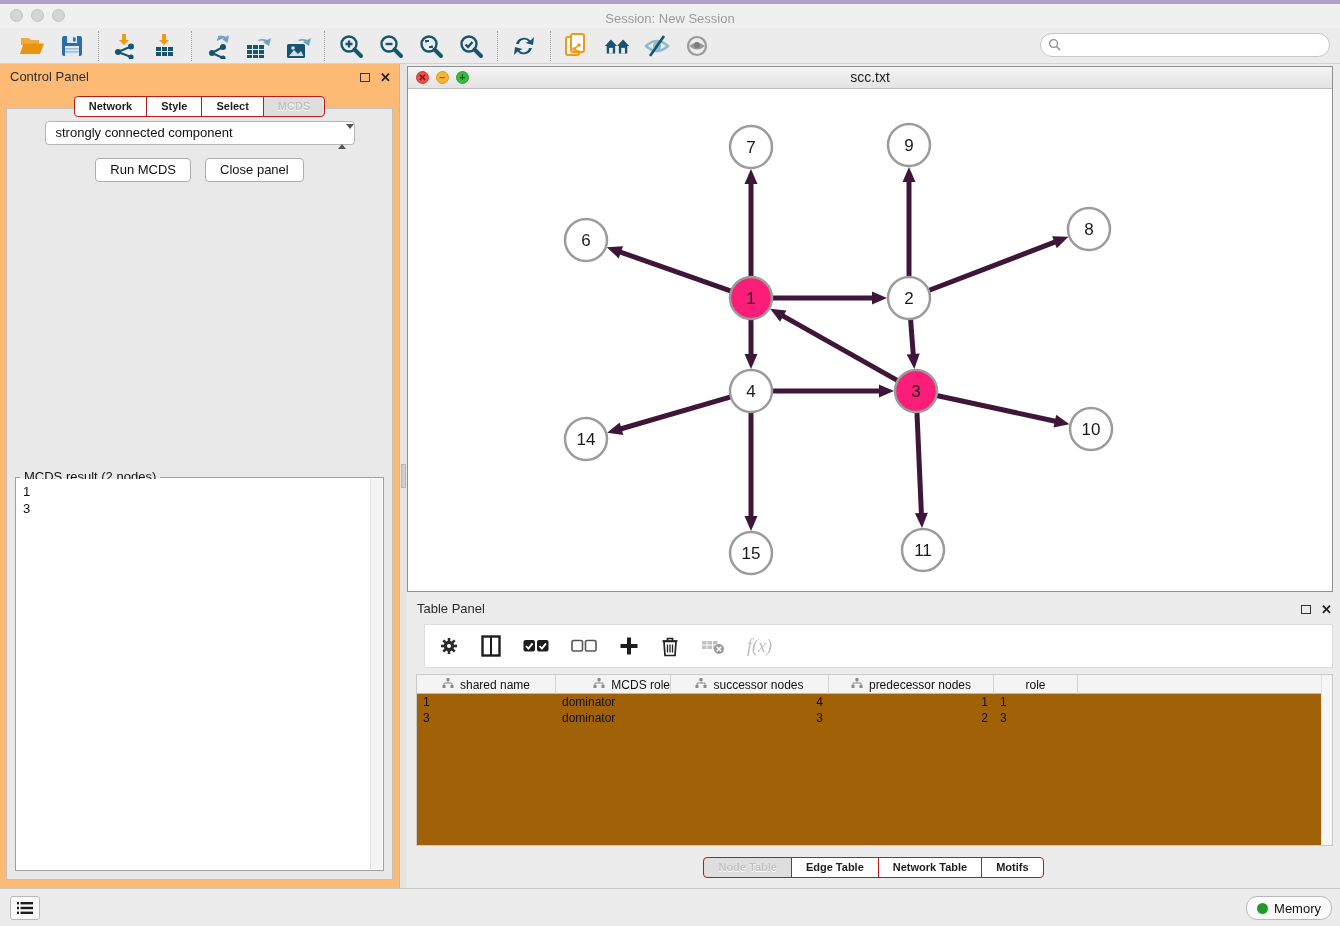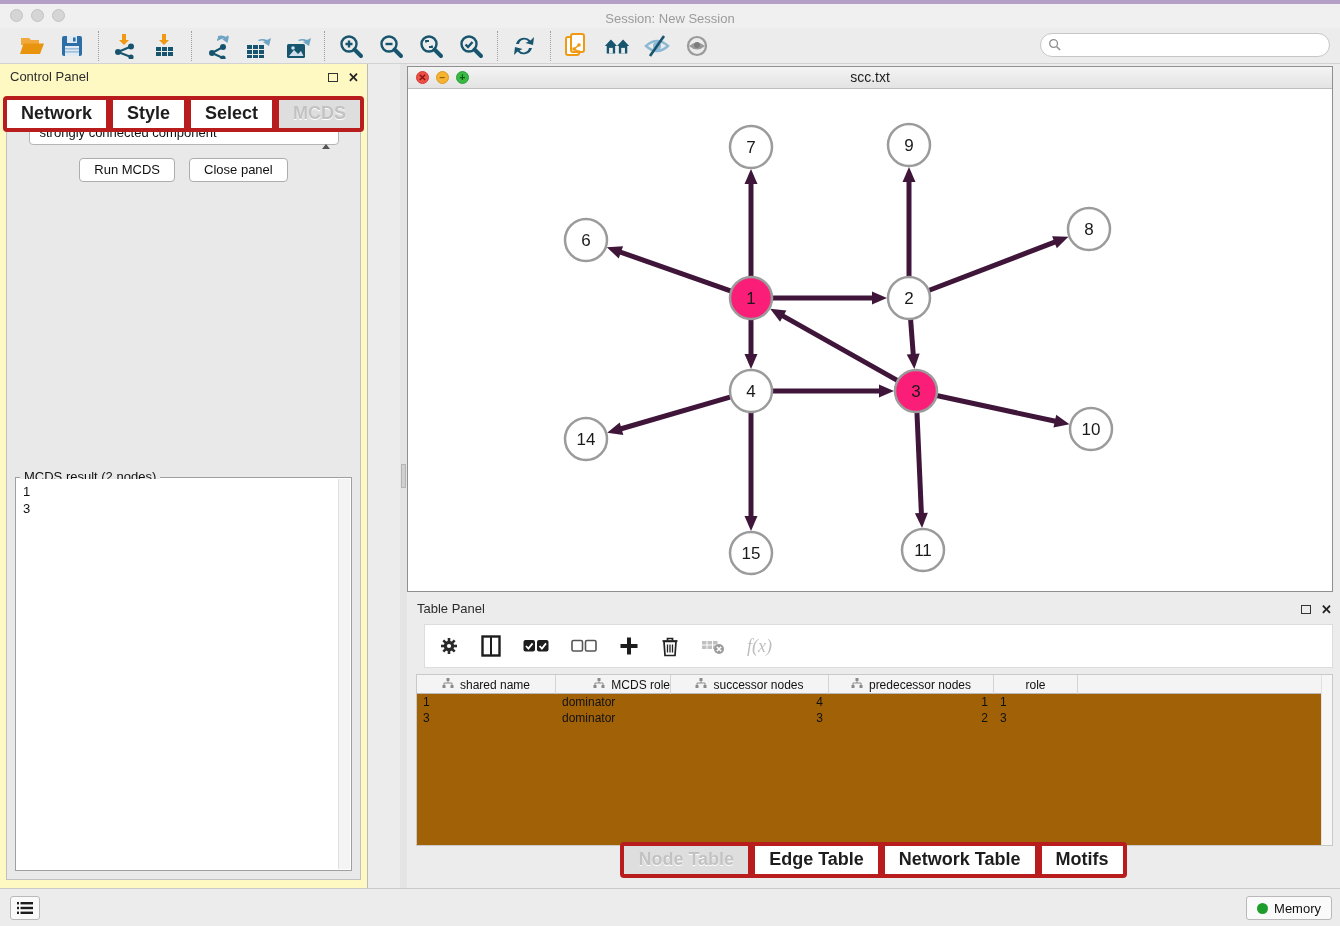--- a/index.html
+++ b/index.html
@@ -19,28 +19,28 @@
   .main-toolbar { position:absolute; top:28px; left:0; right:0; height:36px; background:#ececec; border-bottom:1px solid #d2d2d2; display:flex; align-items:center; padding:0 8px; }
   .tb-group { display:flex; align-items:center; gap:12px; padding:0 10px; }
   .tb-sep { width:1px; height:30px; border-left:1px dotted #9f9f9f; margin:0 2px; }
   .tb-btn { width:28px; height:28px; display:flex; align-items:center; justify-content:center; cursor:pointer; }
   .tb-btn svg { display:block; }
   .search-wrap { position:absolute; right:10px; top:5px; width:290px; height:24px; }
   .search-wrap input { width:100%; height:100%; border:1px solid #c6c6c6; border-radius:12px; background:#fff; padding:0 10px 0 26px; font-size:13px; color:#333; outline:none; }
   .search-icon { position:absolute; left:8px; top:5px; width:13px; height:13px; }
 
   
-  .control-panel { position:absolute; top:64px; left:0; width:368px; bottom:38px; background:#fef9c3; border-right:1px solid #b9b9b9; }
+  .control-panel { position:absolute; top:64px; left:0; width:400px; bottom:38px; background:#fdba74; border-right:1px solid #b9b9b9; }
   .panel-header { position:relative; height:26px; line-height:26px; padding-left:10px; font-size:13px; color:#2c2c2c; }
   .panel-header .win-icons { position:absolute; right:8px; top:0; height:26px; display:flex; align-items:center; gap:10px; }
   .float-icon { width:10px; height:9px; border:1.5px solid #333; display:inline-block; }
   .close-icon { font-size:13px; font-weight:bold; color:#222; line-height:1; cursor:pointer; }
 
   .tabs-row { position:absolute; top:32px; left:0; right:0; display:flex; justify-content:center; z-index:3; }
-  .tab { background:#fff; border:4px solid #b91c1c; margin-left:-1px; padding:3px 14px 4px; font-size:18px; font-weight:bold; color:#1d1d1d; cursor:pointer; }
+  .tab { background:#fff; border:1px solid #b91c1c; margin-left:-1px; padding:3px 14px 4px; font-size:11px; font-weight:bold; color:#1d1d1d; cursor:pointer; }
   .tab:first-child { border-radius:4px 0 0 4px; margin-left:0; }
   .tab:last-child { border-radius:0 4px 4px 0; }
   .tab.active { background:#dedede; color:#c2c2c2; text-shadow:0 1px 0 #fff; }
 
   .cp-box { position:absolute; top:44px; left:6px; right:6px; bottom:8px; border:1px solid #c0c0c0; background:#e9e9e9; }
   .opt-label { margin-top:32px; text-align:center; font-size:13px; color:#1d1d1d; }
   .opt-select { position:relative; margin:12px auto 0; width:310px; height:24px; background:#fff; border:1px solid #b5b5b5; border-radius:4px; font-size:13px; color:#111; line-height:22px; padding-left:10px; cursor:pointer; }
   .spin { position:absolute; right:7px; top:4px; width:9px; height:14px; }
   .spin .up { width:0; height:0; border-left:4.5px solid transparent; border-right:4.5px solid transparent; border-bottom:5px solid #555; margin-bottom:3px; }
   .spin .down { width:0; height:0; border-left:4.5px solid transparent; border-right:4.5px solid transparent; border-top:5px solid #555; }
@@ -80,21 +80,21 @@
   .tp-row { display:flex; height:16px; }
   .tp-cell { font-size:12px; color:#111; padding:1px 6px 0; height:16px; }
   .tp-cell.al-r { text-align:right; }
   .tp-scroll { position:absolute; top:0; right:0; bottom:0; width:11px; background:#f6f6f6; border-left:1px solid #e2e2e2; }
 
   .tp-tabs-row { position:absolute; bottom:10px; left:0; right:0; display:flex; justify-content:center; }
 
   
   .status-bar { position:absolute; bottom:0; left:0; right:0; height:38px; background:#ececec; border-top:1px solid #c9c9c9; }
   .list-btn { position:absolute; left:10px; top:7px; width:30px; height:24px; background:#fafafa; border:1px solid #b9b9b9; border-radius:3px; display:flex; align-items:center; justify-content:center; cursor:pointer; }
-  .memory-btn { position:absolute; right:8px; top:7px; height:24px; background:#fafafa; border:1px solid #b9b9b9; border-radius:3px; display:flex; align-items:center; gap:6px; padding:0 10px; font-size:13px; color:#111; cursor:pointer; }
+  .memory-btn { position:absolute; right:8px; top:7px; height:24px; background:#fafafa; border:1px solid #b9b9b9; border-radius:11px; display:flex; align-items:center; gap:6px; padding:0 10px; font-size:13px; color:#111; cursor:pointer; }
   .mem-dot { width:11px; height:11px; border-radius:50%; }
 </style>
 </head>
 <body>
 
 <div class="app">
 
   <div class="top-accent"></div>
 
   <div class="titlebar">

